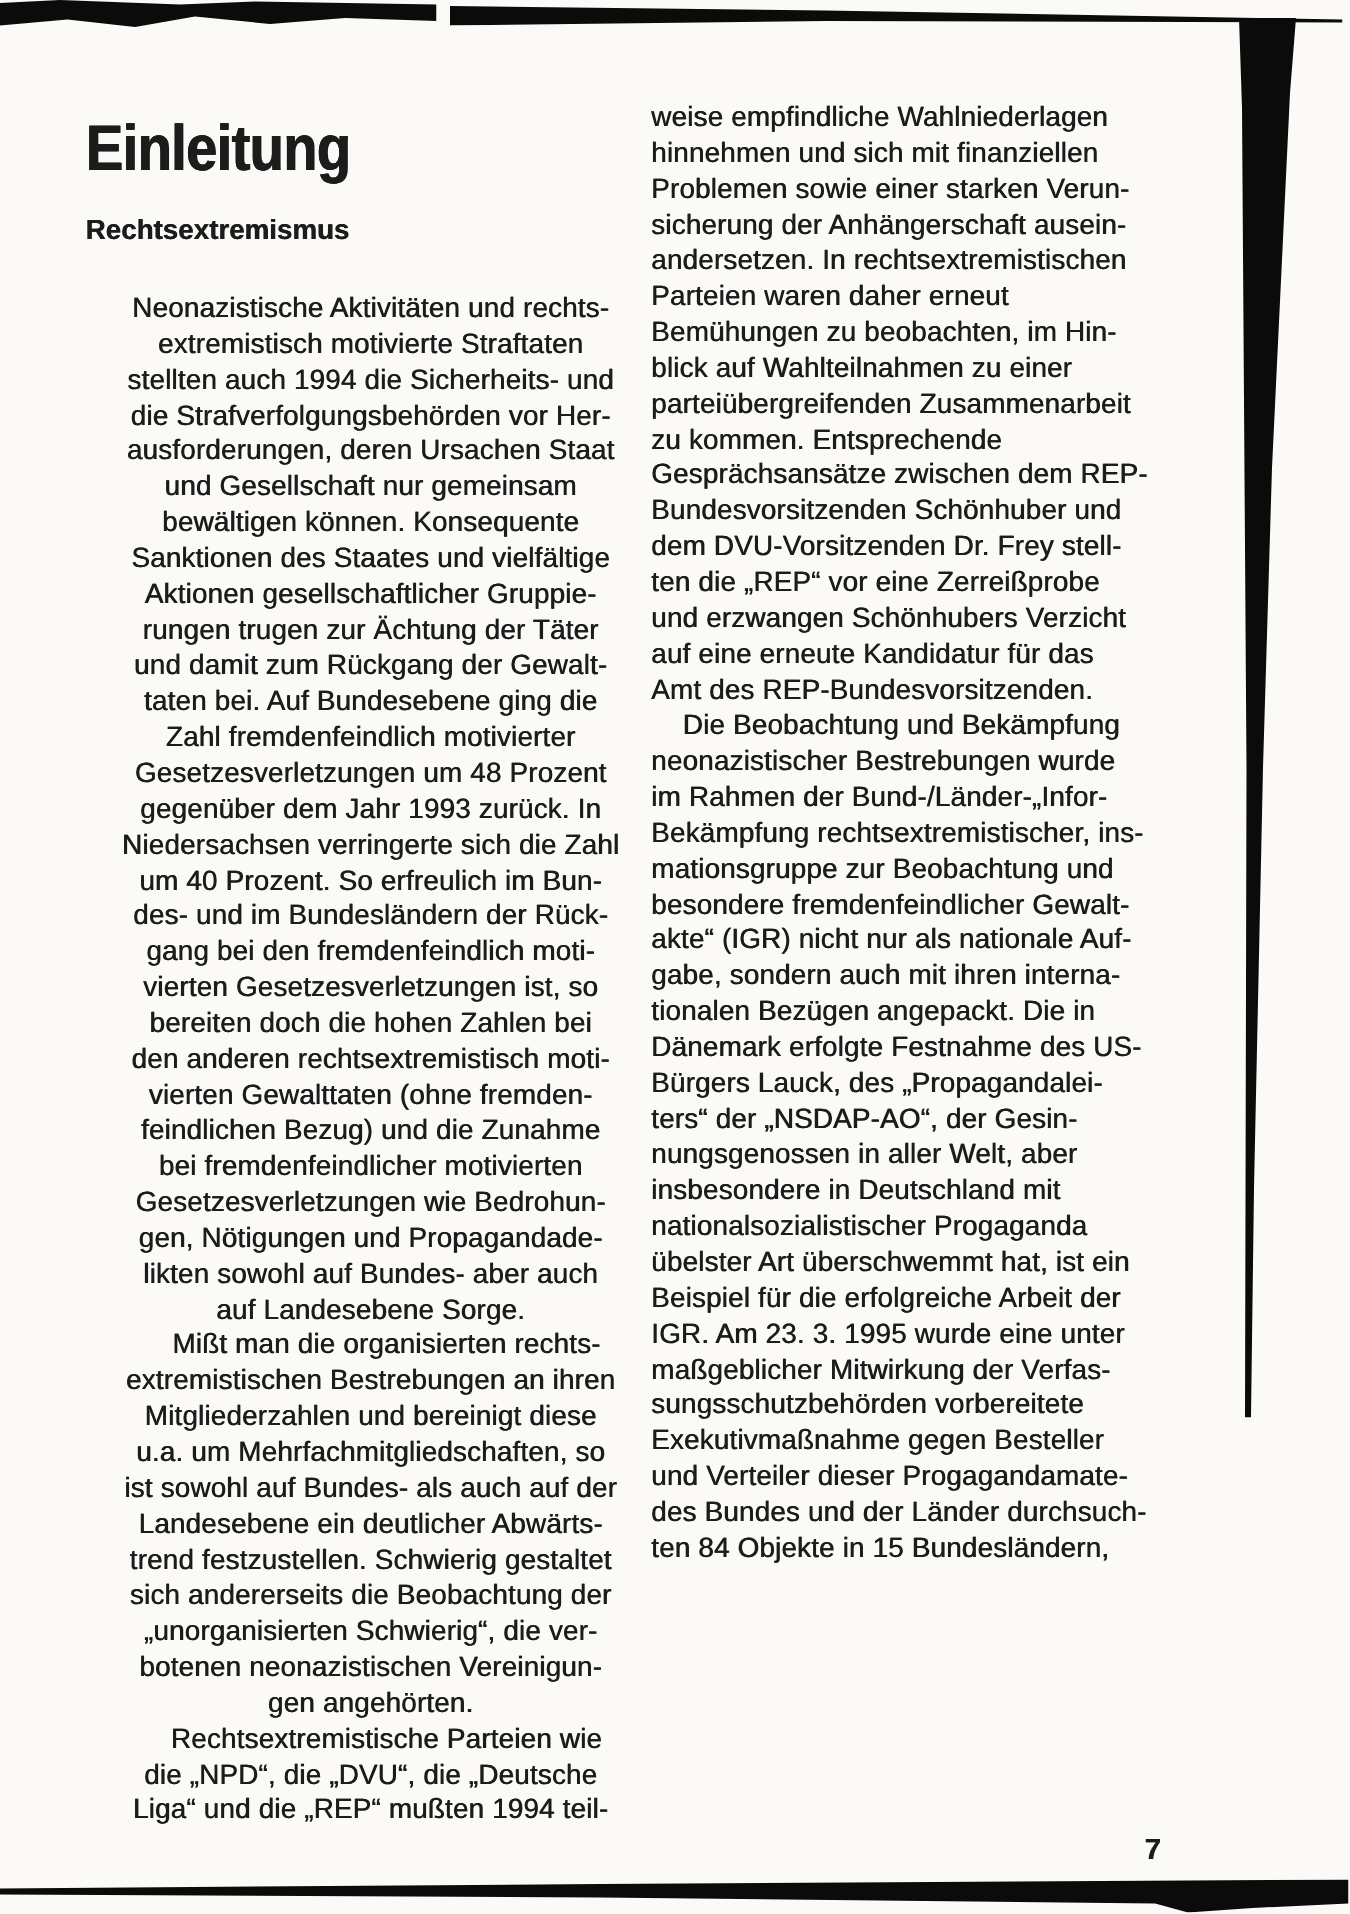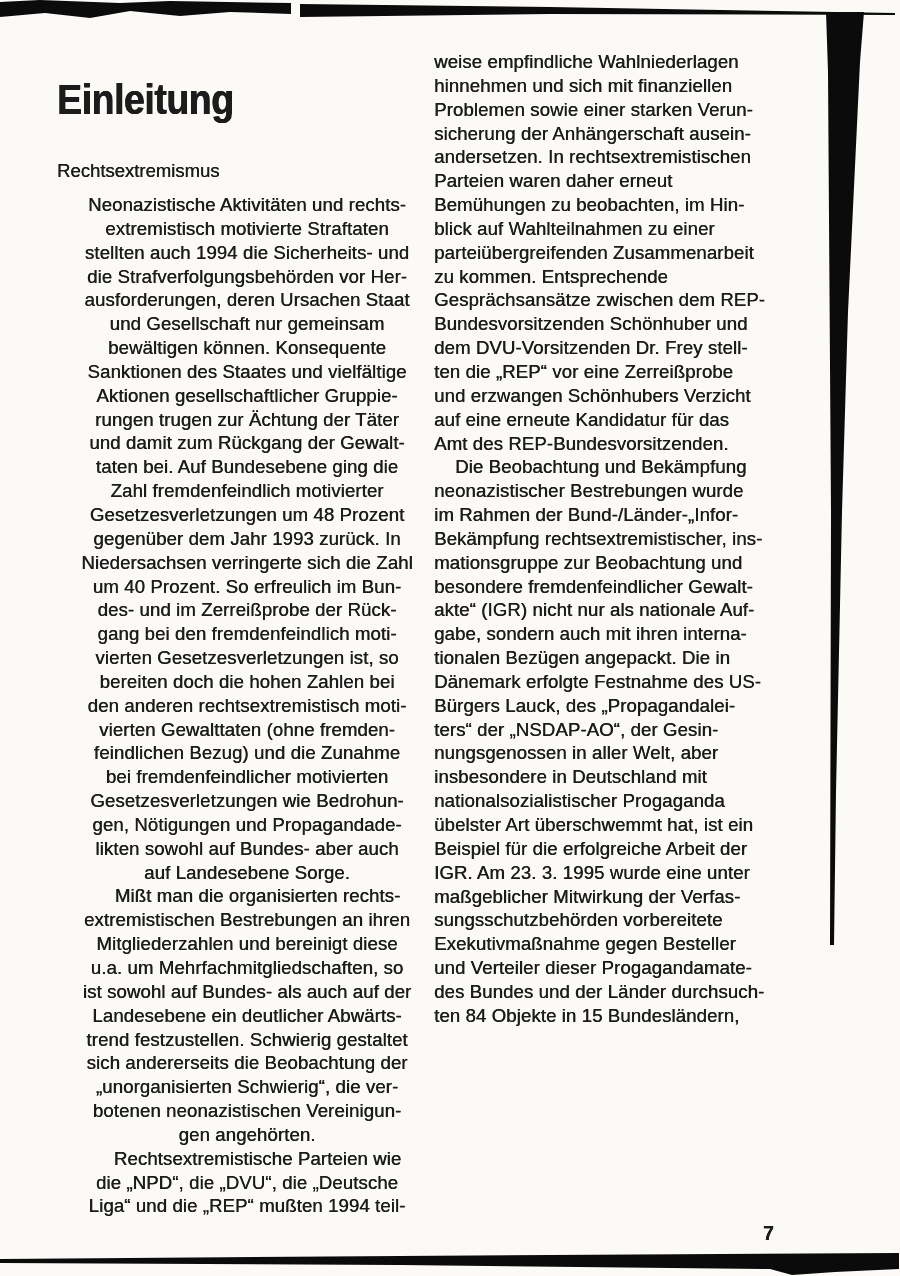--- a/index.html
+++ b/index.html
@@ -40,33 +40,33 @@
   }
   
   .page-title {
     position: absolute; left: 57px; top: 46px;
     font-size: 43px; font-weight: 700; letter-spacing: -0.5px;
     transform: scaleX(0.87); transform-origin: left top;
     text-shadow: 0.7px 0 0 currentColor, 0 0.4px 0 currentColor;
     white-space: nowrap;
   }
   .section-heading {
-    position: absolute; left: 57px; top: 145px;
-    font-size: 18.5px; font-weight: 400;
+    position: absolute; left: 57px; top: 127px;
+    font-size: 18.5px; font-weight: 700;
     text-shadow: 0.35px 0 0 currentColor;
     white-space: nowrap;
   }
   .col {
     position: absolute;
     font-size: 18.6px;
     letter-spacing: 0.1px;
     text-shadow: 0.4px 0 0 currentColor;
   }
   .col-left  { left: 57px;  top: 193px; width: 380px; text-align: center; }
-  .col-right { left: 434px; top: 50px;  width: 390px; }
+  .col-right { left: 434px; top: 66px;  width: 390px; }
   .line { height: 23.85px; line-height: 23.85px; white-space: nowrap; }
   .page-number {
     position: absolute; left: 763px; top: 1222px;
     font-size: 19.5px; font-weight: 700;
     text-shadow: 0.3px 0 0 currentColor;
   }
 </style>
 </head>
 <body>
 
@@ -92,21 +92,21 @@
       <div class="line">Sanktionen des Staates und vielfältige</div>
       <div class="line">Aktionen gesellschaftlicher Gruppie-</div>
       <div class="line">rungen trugen zur Ächtung der Täter</div>
       <div class="line">und damit zum Rückgang der Gewalt-</div>
       <div class="line">taten bei. Auf Bundesebene ging die</div>
       <div class="line">Zahl fremdenfeindlich motivierter</div>
       <div class="line">Gesetzesverletzungen um 48 Prozent</div>
       <div class="line">gegenüber dem Jahr 1993 zurück. In</div>
       <div class="line">Niedersachsen verringerte sich die Zahl</div>
       <div class="line">um 40 Prozent. So erfreulich im Bun-</div>
-      <div class="line">des- und im Zerreißprobe der Rück-</div>
+      <div class="line">des- und im Bundesländern der Rück-</div>
       <div class="line">gang bei den fremdenfeindlich moti-</div>
       <div class="line">vierten Gesetzesverletzungen ist, so</div>
       <div class="line">bereiten doch die hohen Zahlen bei</div>
       <div class="line">den anderen rechtsextremistisch moti-</div>
       <div class="line">vierten Gewalttaten (ohne fremden-</div>
       <div class="line">feindlichen Bezug) und die Zunahme</div>
       <div class="line">bei fremdenfeindlicher motivierten</div>
       <div class="line">Gesetzesverletzungen wie Bedrohun-</div>
       <div class="line">gen, Nötigungen und Propagandade-</div>
       <div class="line">likten sowohl auf Bundes- aber auch</div>

